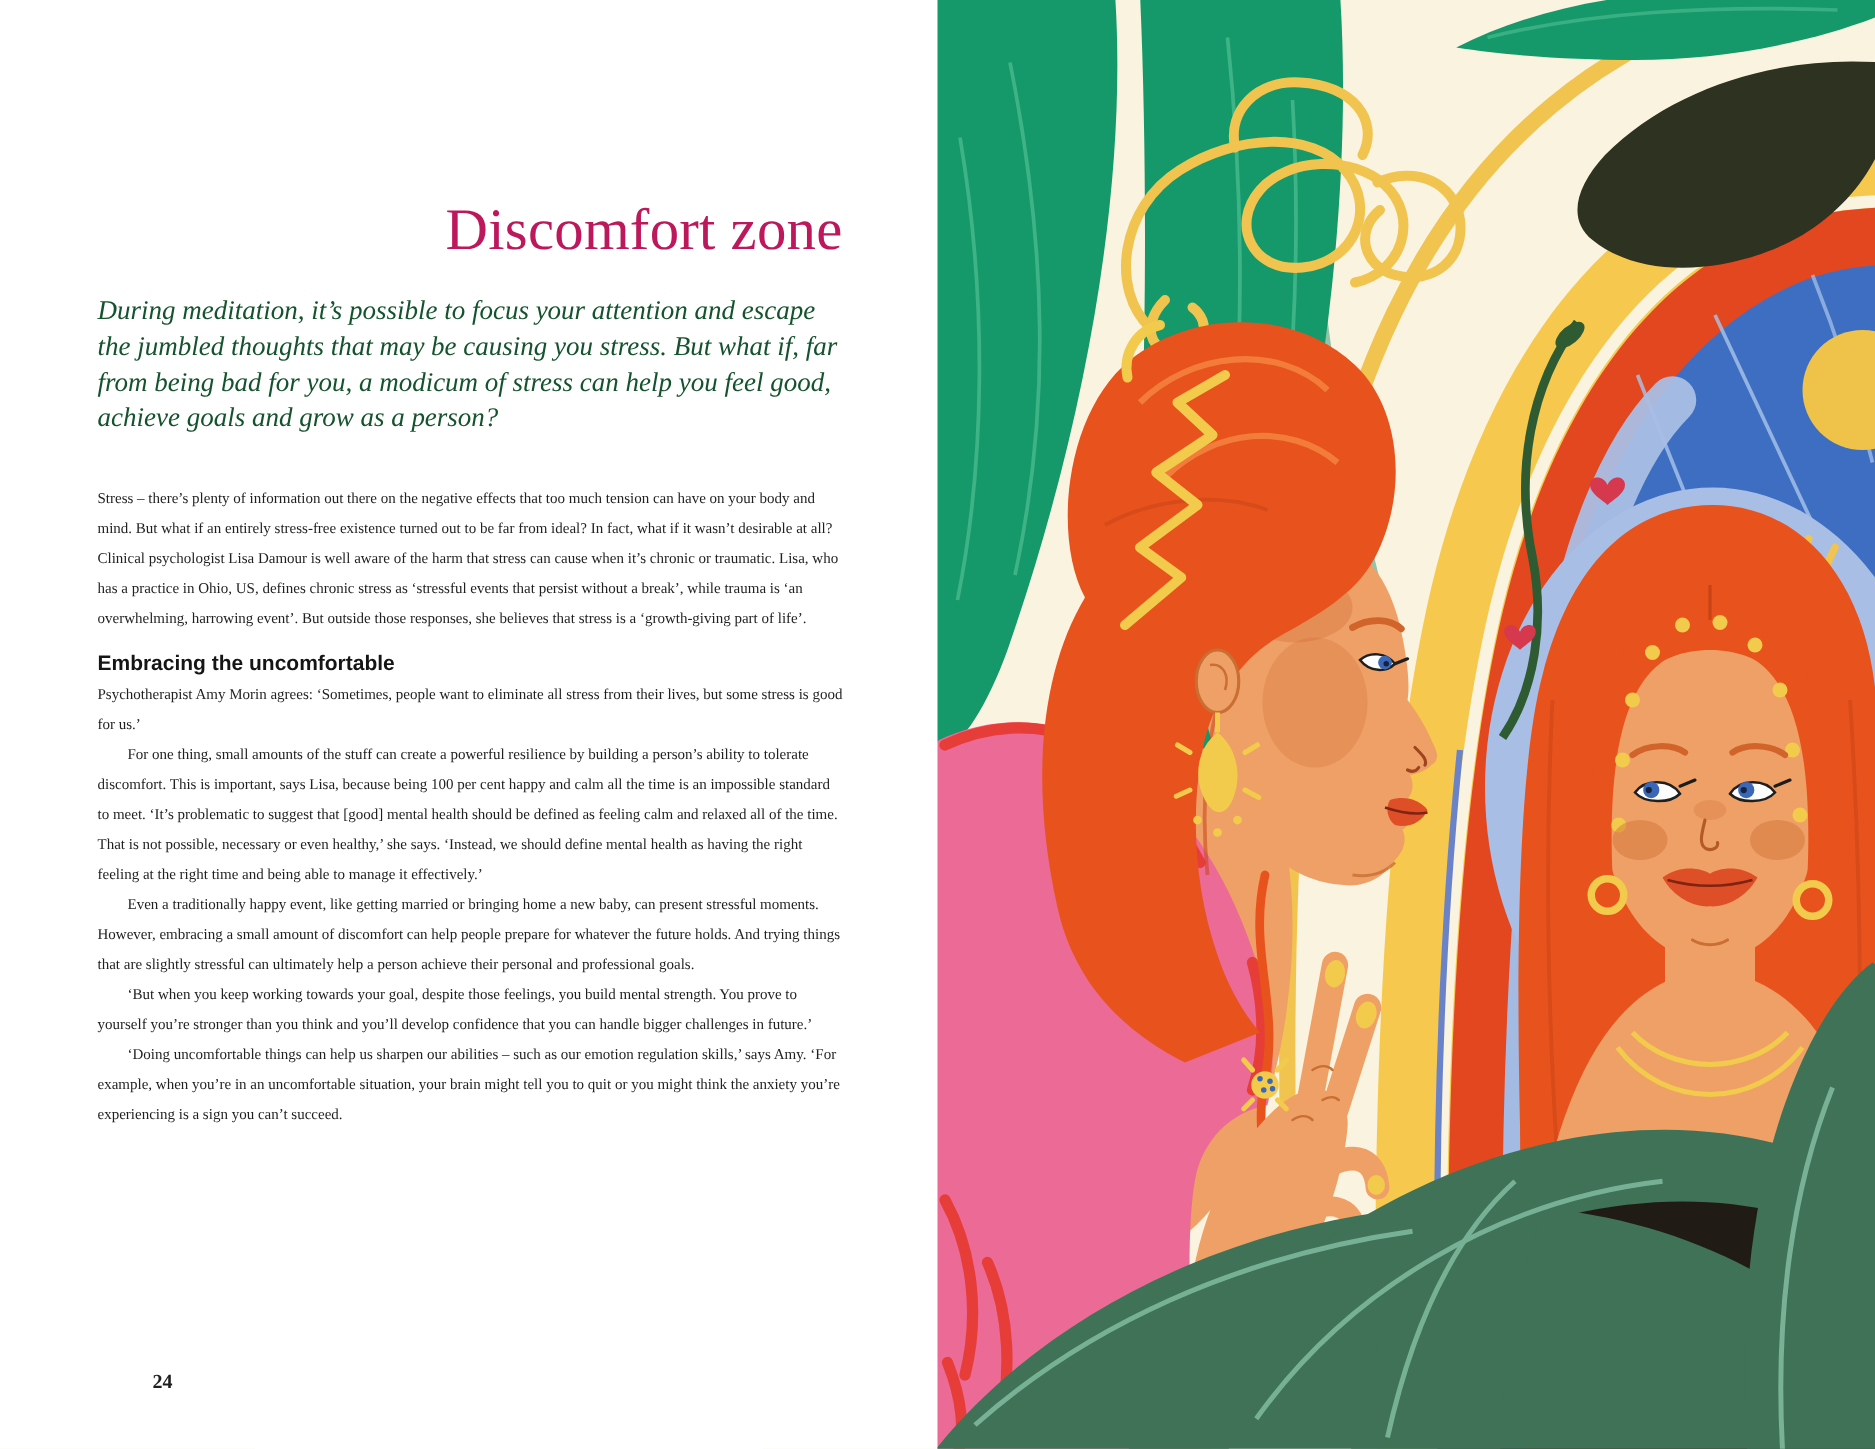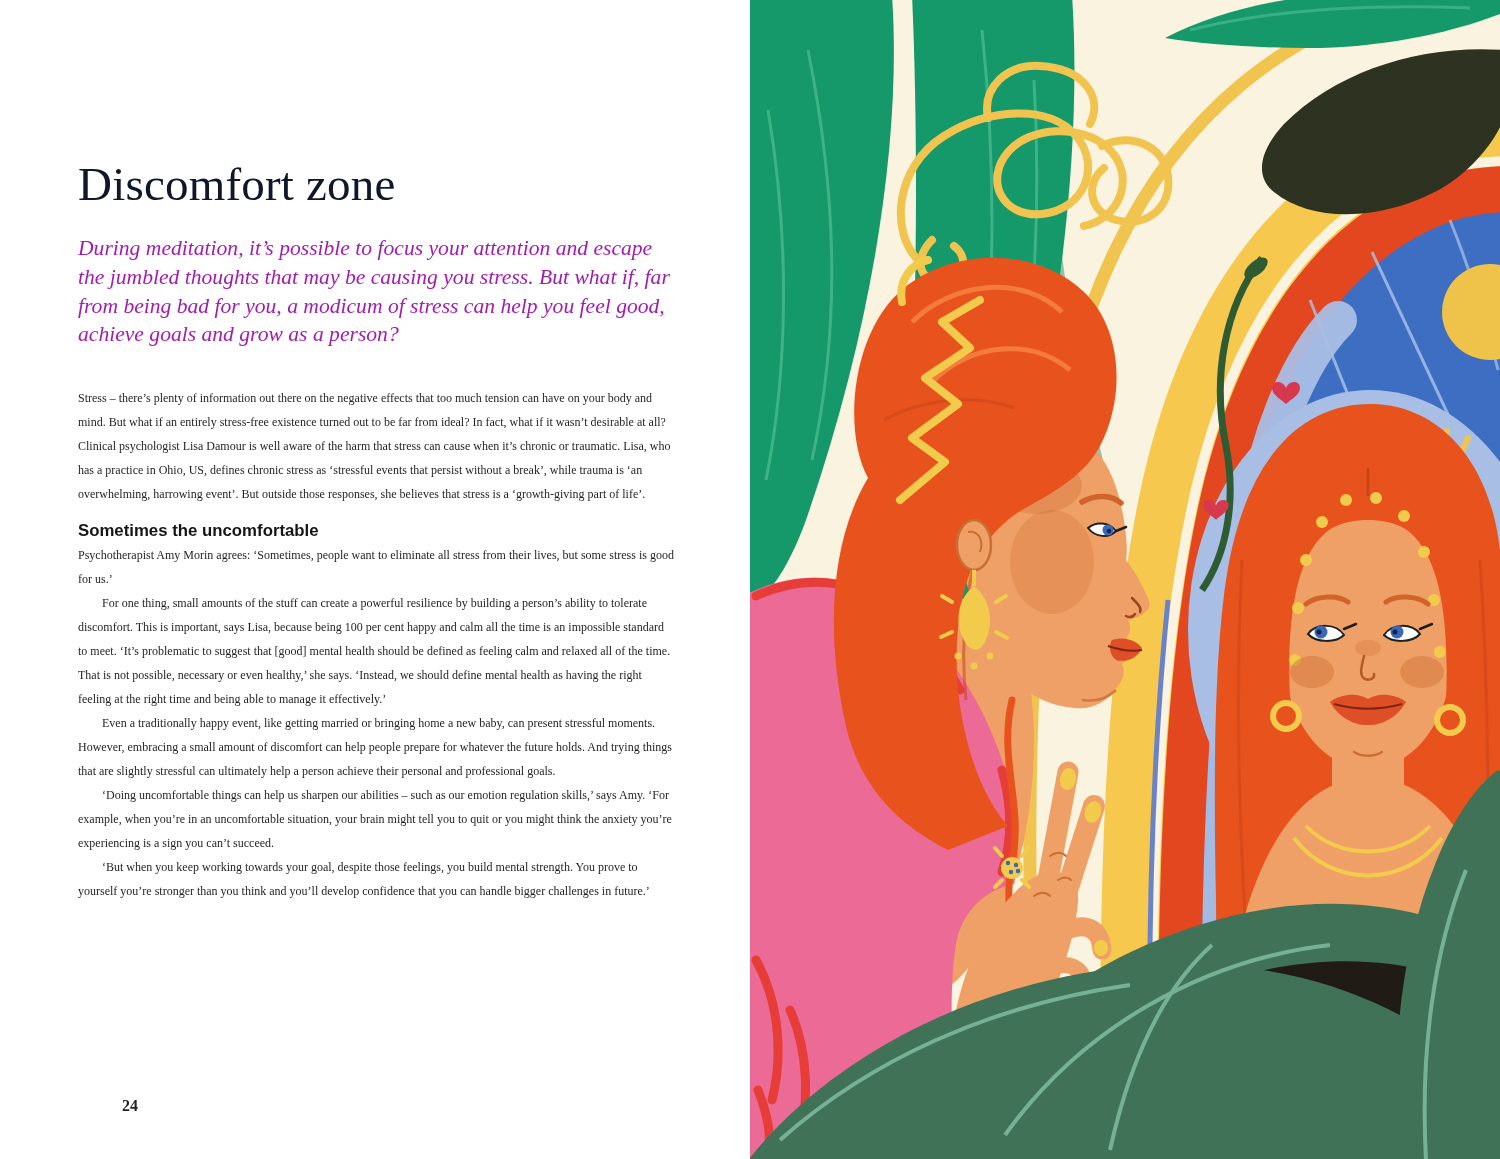--- a/index.html
+++ b/index.html
@@ -4,25 +4,25 @@
 <style>
   html,body{margin:0;padding:0;}
   body{
     width:1500px;height:1159px;position:relative;overflow:hidden;
     background:#ffffff;
     font-family:"Liberation Serif",serif;color:#1f1f1f;
   }
   .text-col{position:absolute;left:78px;top:0;width:596px;}
   h1.title{
     font-size:47px;font-weight:400;letter-spacing:.2px;
-    margin:160px 0 0 0;line-height:1.05;color:#0f172a;
+    margin:160px 0 0 0;line-height:1.05;color:#be185d;text-align:right;
   }
   p.standfirst{
     font-style:italic;font-size:21.6px;line-height:28.6px;
-    margin:25px 0 0 0;color:#a21caf;
+    margin:25px 0 0 0;color:#14532d;
   }
   .body-block{margin-top:37px;}
   p.body{font-size:12px;line-height:24px;margin:0;color:#1f1f1f;}
   p.indent{text-indent:24px;}
   h2.subhead{
     font-family:"Liberation Sans",sans-serif;
     font-size:16.8px;font-weight:700;line-height:24px;
     margin:13px 0 0 0;color:#151515;
   }
   .pagenum{
@@ -33,26 +33,26 @@
   svg{display:block}
 </style>
 </head>
 <body>
 
 <div class="text-col">
   <h1 class="title">Discomfort zone</h1>
   <p class="standfirst">During meditation, it’s possible to focus your attention and escape the jumbled thoughts that may be causing you stress. But what if, far from being bad for you, a modicum of stress can help you feel good, achieve goals and grow as a person?</p>
   <div class="body-block">
     <p class="body">Stress – there’s plenty of information out there on the negative effects that too much tension can have on your body and mind. But what if an entirely stress-free existence turned out to be far from ideal? In fact, what if it wasn’t desirable at all? Clinical psychologist Lisa Damour is well aware of the harm that stress can cause when it’s chronic or traumatic. Lisa, who has a practice in Ohio, US, defines chronic stress as ‘stressful events that persist without a break’, while trauma is ‘an overwhelming, harrowing event’. But outside those responses, she believes that stress is a ‘growth-giving part of life’.</p>
-    <h2 class="subhead">Sometimes the uncomfortable</h2>
+    <h2 class="subhead">Embracing the uncomfortable</h2>
     <p class="body">Psychotherapist Amy Morin agrees: ‘Sometimes, people want to eliminate all stress from their lives, but some stress is good for us.’</p>
     <p class="body indent">For one thing, small amounts of the stuff can create a powerful resilience by building a person’s ability to tolerate discomfort. This is important, says Lisa, because being 100 per cent happy and calm all the time is an impossible standard to meet. ‘It’s problematic to suggest that [good] mental health should be defined as feeling calm and relaxed all of the time. That is not possible, necessary or even healthy,’ she says. ‘Instead, we should define mental health as having the right feeling at the right time and being able to manage it effectively.’</p>
     <p class="body indent">Even a traditionally happy event, like getting married or bringing home a new baby, can present stressful moments. However, embracing a small amount of discomfort can help people prepare for whatever the future holds. And trying things that are slightly stressful can ultimately help a person achieve their personal and professional goals.</p>
+    <p class="body indent">‘But when you keep working towards your goal, despite those feelings, you build mental strength. You prove to yourself you’re stronger than you think and you’ll develop confidence that you can handle bigger challenges in future.’</p>
     <p class="body indent">‘Doing uncomfortable things can help us sharpen our abilities – such as our emotion regulation skills,’ says Amy. ‘For example, when you’re in an uncomfortable situation, your brain might tell you to quit or you might think the anxiety you’re experiencing is a sign you can’t succeed.</p>
-    <p class="body indent">‘But when you keep working towards your goal, despite those feelings, you build mental strength. You prove to yourself you’re stronger than you think and you’ll develop confidence that you can handle bigger challenges in future.’</p>
   </div>
 </div>
 <div class="pagenum">24</div>
 
 <div class="illustration">
 <svg width="750" height="1159" viewBox="0 0 750 1159" xmlns="http://www.w3.org/2000/svg">
 
   <g>
     <rect x="0" y="0" width="750" height="1159" fill="var(--cream)"></rect>
   </g>

